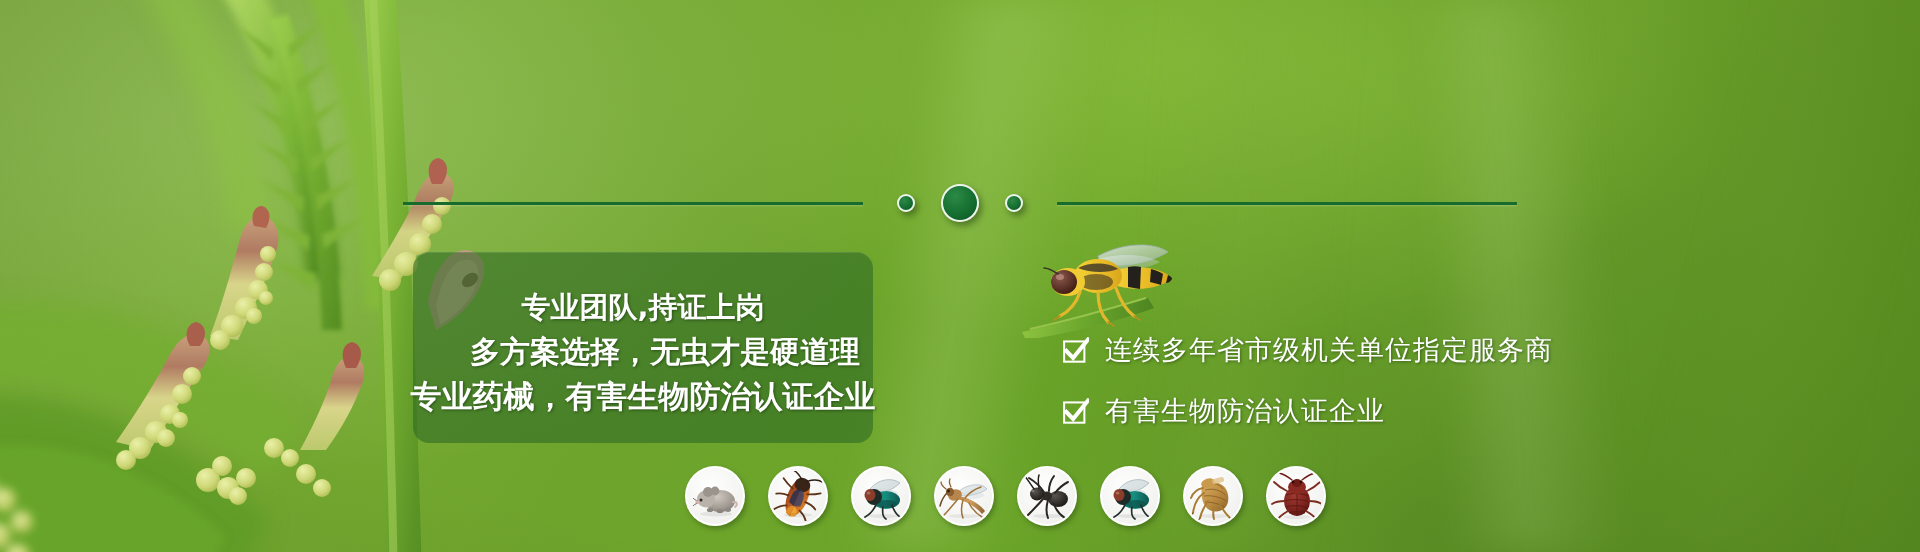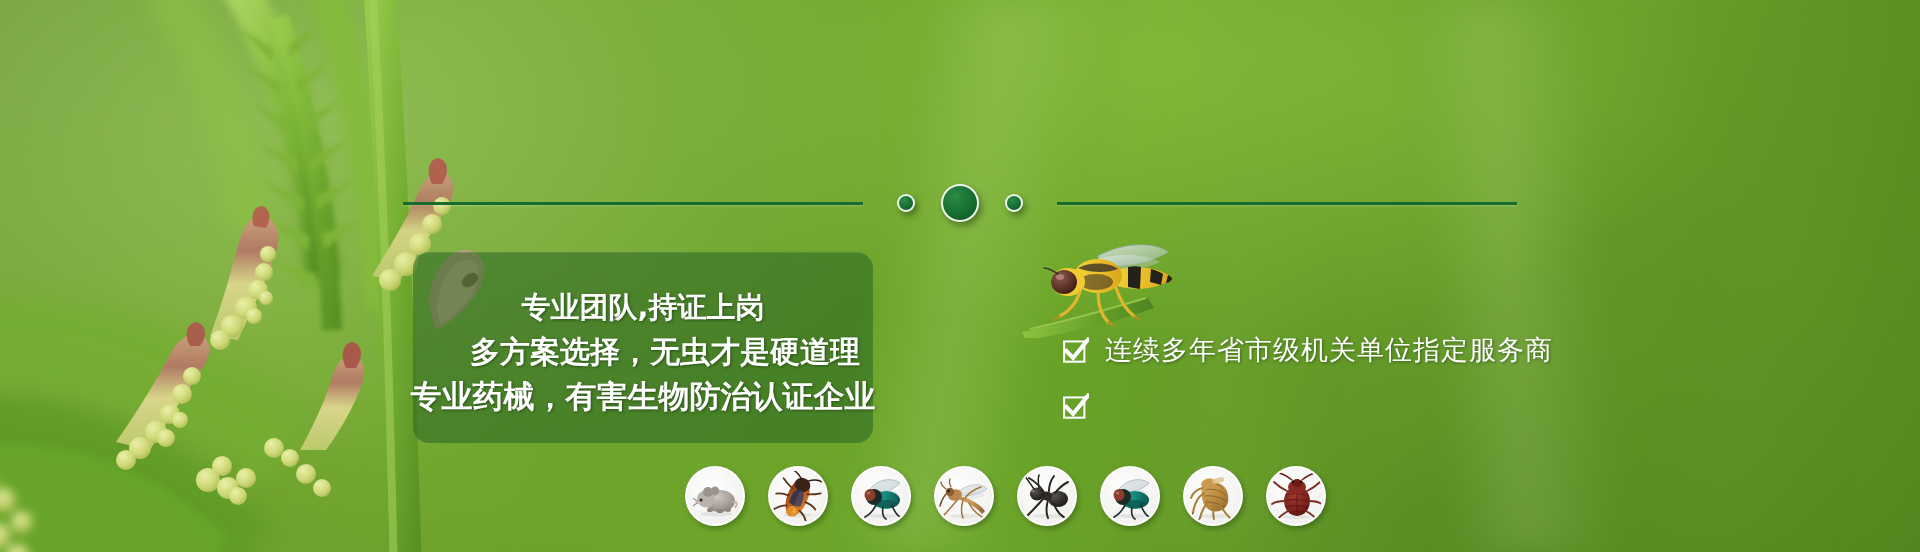--- a/index.html
+++ b/index.html
@@ -382,20 +382,21 @@
       </span>
       <span class="bullet-label">连续多年省市级机关单位指定服务商</span>
     </div>
     <div class="bullet">
       <span class="check-icon">
         <svg viewBox="0 0 28 28" xmlns="http://www.w3.org/2000/svg">
           <rect x="2.2" y="4.6" width="21" height="21" fill="none" stroke="#ffffff" stroke-width="2.1"></rect>
           <path d="M4.5 14.5 L 11.5 21.8 L 27 2.6" fill="none" stroke="#ffffff" stroke-width="4.2" stroke-linecap="square"></path>
         </svg>
       </span>
+      <span class="bullet-label">有害生物防治认证企业</span>
     </div>
   </div>
 
   <div class="pest-row">
 
     <div class="pest-circle">
       <svg viewBox="0 0 50 50" xmlns="http://www.w3.org/2000/svg">
         <defs>
             <radialGradient id="mG" cx=".4" cy=".3" r=".85">
           <stop offset="0" stop-color="#cfc9c2"></stop>

